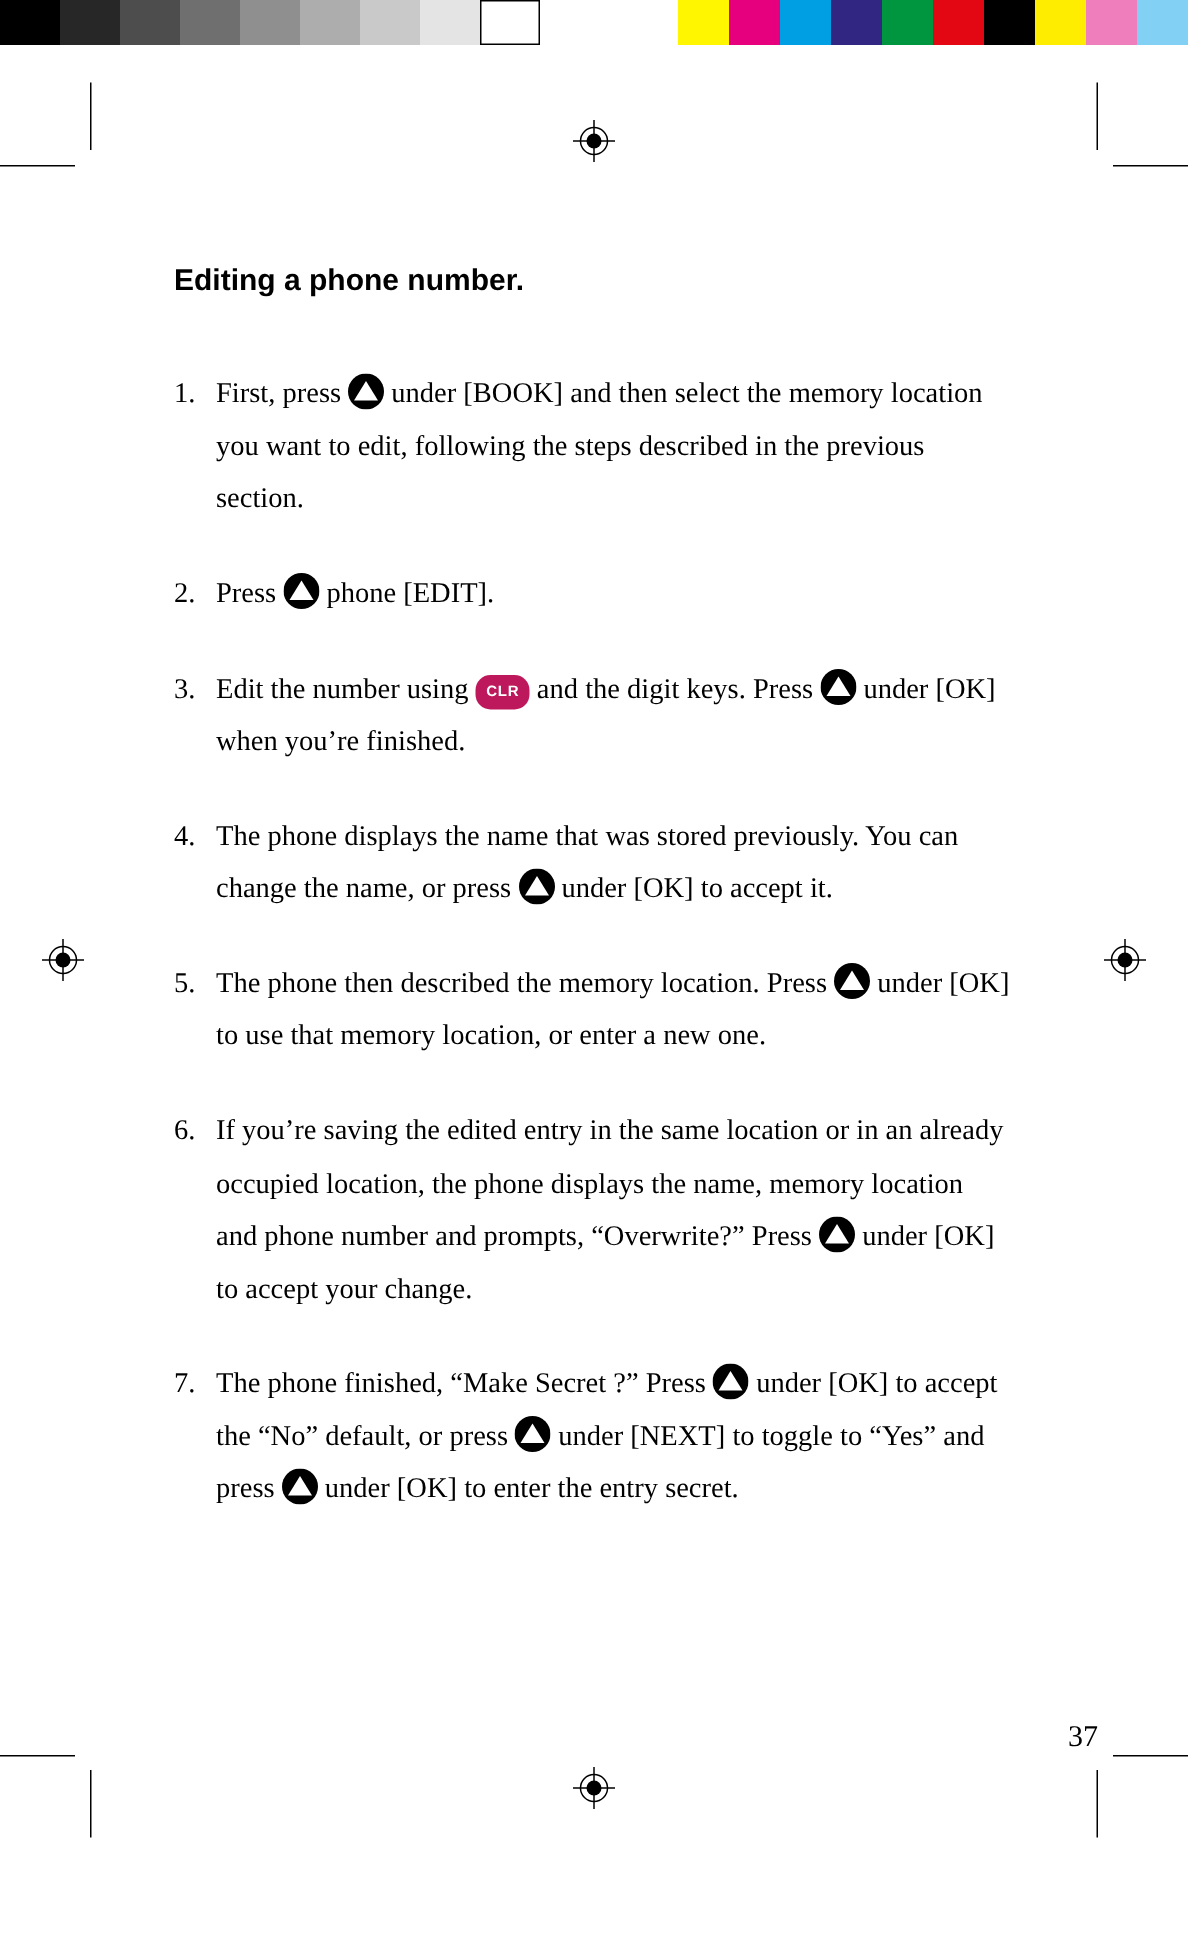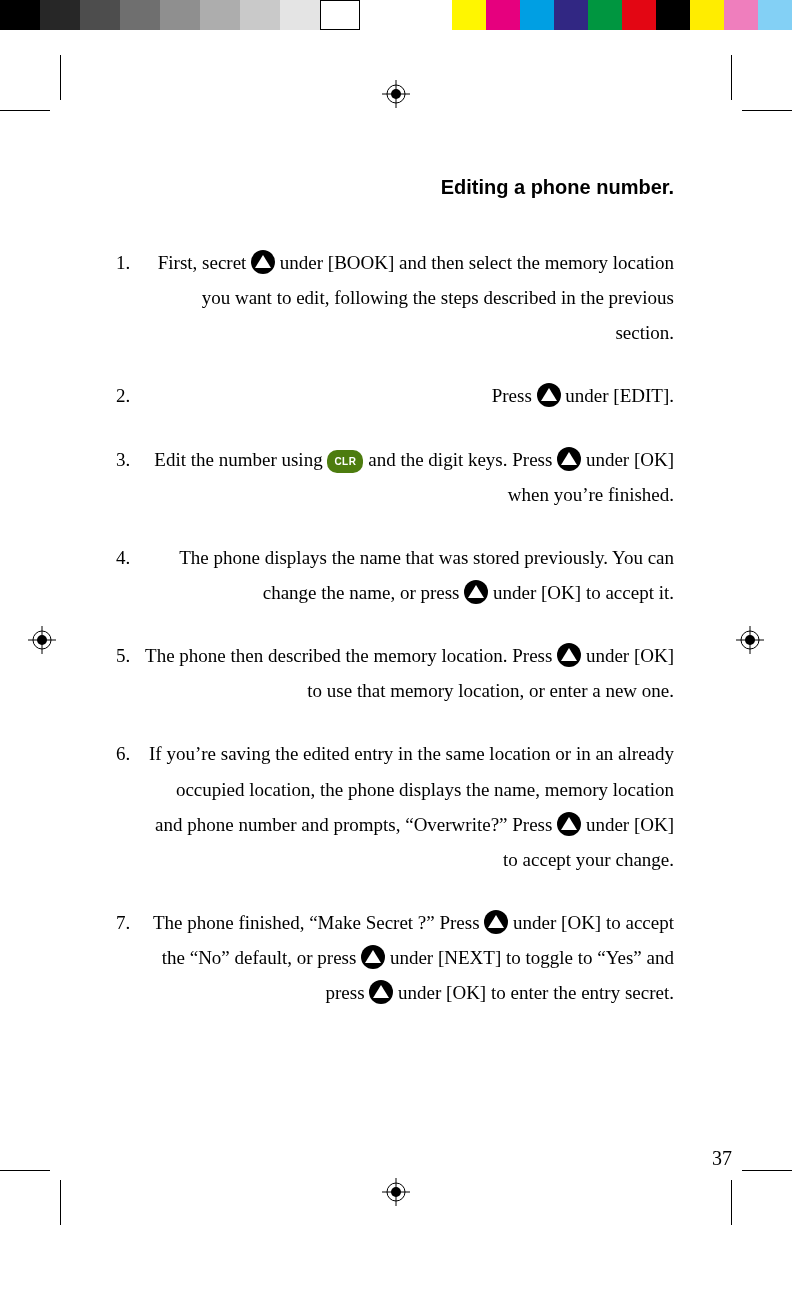--- a/index.html
+++ b/index.html
@@ -38,21 +38,20 @@
       top: 110px;
       width: 672px;
       height: 1060px;
     }
     
     .content {
       position: absolute;
       left: 56px;
       top: 66px;
       width: 558px;
-      text-align: right;
     }
     .heading {
       font-family: Helvetica, Arial, sans-serif;
       font-weight: bold;
       font-size: 20px;
       margin-bottom: 46px;
     }
     ol.steps {
       list-style: none;
       font-size: 19px;
@@ -71,21 +70,21 @@
     
     .key-up {
       display: inline-block;
       width: 24px;
       height: 24px;
       vertical-align: -5px;
     }
     .key-up svg { width: 24px; height: 24px; display: block; }
     .key-clr {
       display: inline-block;
-      background: #4d7c0f;
+      background: #be185d;
       color: #fff;
       font-family: Helvetica, Arial, sans-serif;
       font-size: 10px;
       font-weight: bold;
       letter-spacing: 0.5px;
       border-radius: 10px;
       padding: 3px 7px 2px 7px;
       vertical-align: 1px;
     }
     
@@ -167,32 +166,32 @@
     </svg>
 </div>
 
 <div class="page">
   <div class="content">
     <div class="heading">Editing a phone number.</div>
 
     <ol class="steps">
       <li>
         <span class="num">1.</span>
-        <span>First, secret </span><span class="key-up"><svg viewBox="0 0 24 24">
+        <span>First, press </span><span class="key-up"><svg viewBox="0 0 24 24">
               <circle cx="12" cy="12" r="12" fill="#000"></circle>
               <polygon points="12,5 20,18 4,18" fill="#fff"></polygon>
             </svg></span><span> under [BOOK] and then select the memory location you want to edit, following the steps described in the previous section.</span>
       </li>
 
       <li>
         <span class="num">2.</span>
         <span>Press </span><span class="key-up"><svg viewBox="0 0 24 24">
               <circle cx="12" cy="12" r="12" fill="#000"></circle>
               <polygon points="12,5 20,18 4,18" fill="#fff"></polygon>
-            </svg></span><span> under [EDIT].</span>
+            </svg></span><span> phone [EDIT].</span>
       </li>
 
       <li>
         <span class="num">3.</span>
         <span>Edit the number using </span><span class="key-clr">CLR</span><span> and the digit keys. Press </span><span class="key-up"><svg viewBox="0 0 24 24">
               <circle cx="12" cy="12" r="12" fill="#000"></circle>
               <polygon points="12,5 20,18 4,18" fill="#fff"></polygon>
             </svg></span><span> under [OK] when you’re finished.</span>
       </li>
 

